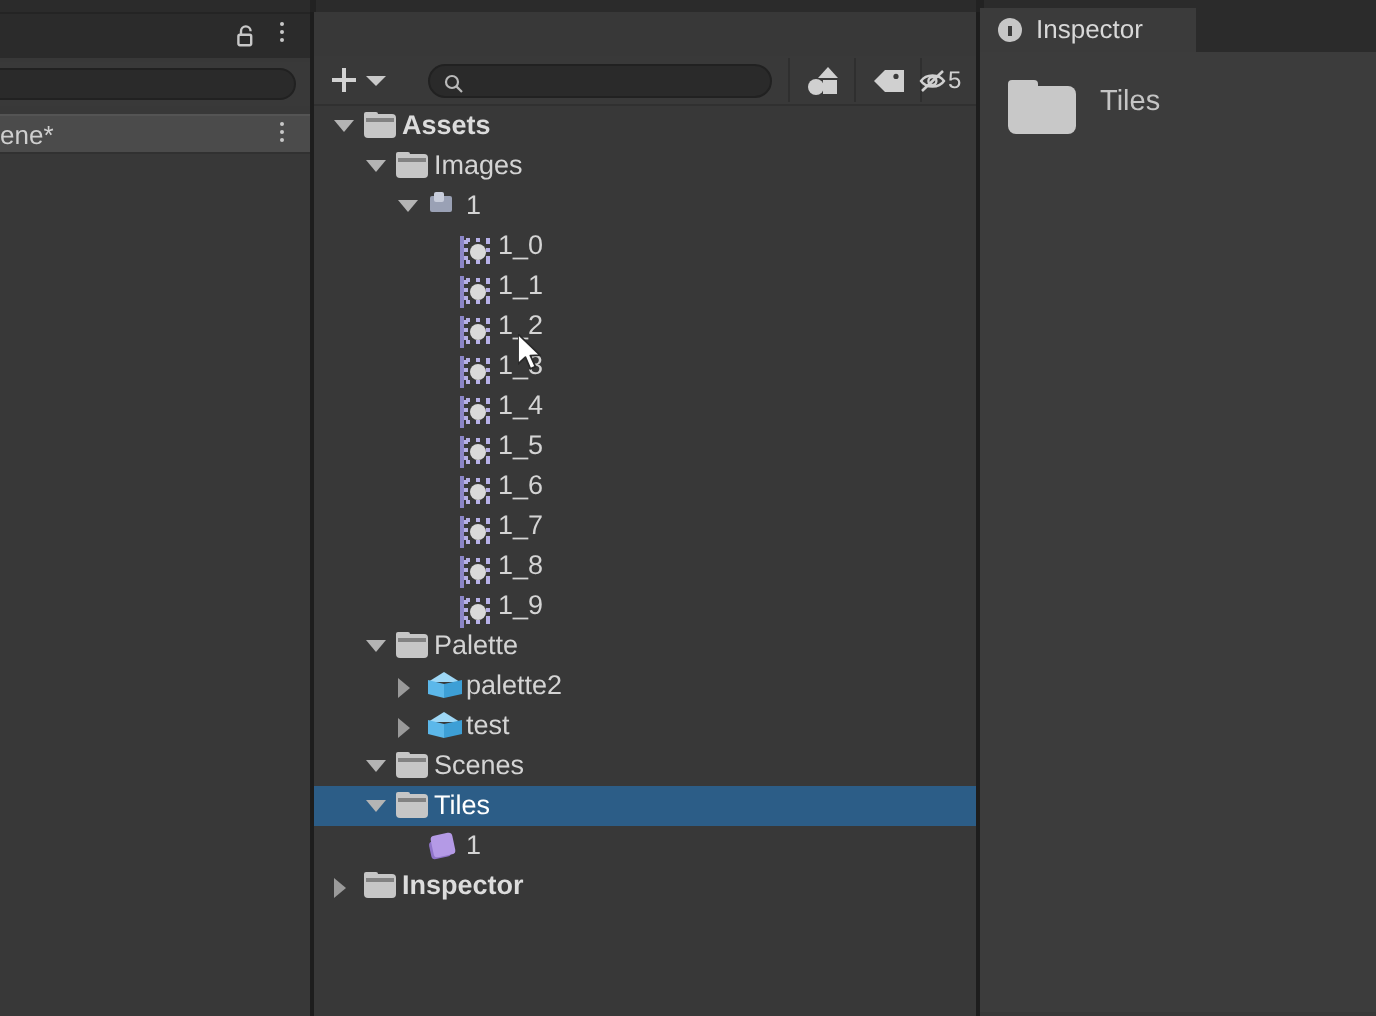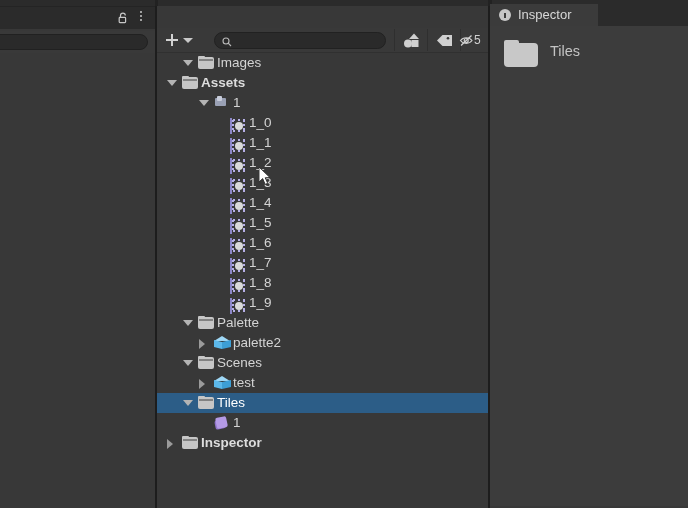--- a/index.html
+++ b/index.html
@@ -510,20 +510,30 @@
             <i></i>
             <i></i>
             <i></i>
           </span>
       </div>
     </div>
     <div class="hier-searchwrap">
       <div class="hier-search"></div>
     </div>
     <div class="hier-rows">
+      <div class="hier-row scene-row">
+        <span class="lbl">ene*</span>
+        <span class="rowdots">
+          <span class="dot3">
+              <i></i>
+              <i></i>
+              <i></i>
+            </span>
+        </span>
+      </div>
     </div>
   </div>
 
   <div class="vdiv" style="left:155px;"></div>
 
   <div class="proj-panel">
 
 
     <div class="proj-toolbar">
       <div class="tb-plus">
@@ -572,30 +582,30 @@
             <circle cx="7.2" cy="6.5" r="2" fill="none" stroke="#d0d0d0" stroke-width="1.2"></circle>
             <line x1="2" y1="11.5" x2="12.5" y2="1.5" stroke="#d0d0d0" stroke-width="1.3"></line>
           </svg>
         </span>
         <span class="hidden-count">5</span>
       </div>
     </div>
 
     <div class="tree" id="project-tree">
         <div class="trow">
+          <span class="twist open" style="left: 10px;"></span>
+          <span class="ticon" style="left: 25px;"><span class="ico-folder"><span class="back"></span><span class="tab"></span><span class="slit"></span></span></span>
+          <span class="tlabel bold" style="left: 44px;">Assets</span>
+        </div>
+        <div class="trow">
           <span class="twist open" style="left: 26px;"></span>
           <span class="ticon" style="left: 41px;"><span class="ico-folder"><span class="back"></span><span class="tab"></span><span class="slit"></span></span></span>
           <span class="tlabel" style="left: 60px;">Images</span>
         </div>
         <div class="trow">
-          <span class="twist open" style="left: 10px;"></span>
-          <span class="ticon" style="left: 25px;"><span class="ico-folder"><span class="back"></span><span class="tab"></span><span class="slit"></span></span></span>
-          <span class="tlabel bold" style="left: 44px;">Assets</span>
-        </div>
-        <div class="trow">
           <span class="twist open" style="left: 42px;"></span>
           <span class="ticon" style="left: 57px;"><span class="ico-texture"><span class="base"></span><span class="hi"></span></span></span>
           <span class="tlabel" style="left: 76px;">1</span>
         </div>
         <div class="trow">
           <span class="ticon" style="left: 73px;"><span class="ico-sprite"><span class="dot"></span><span class="perf" style="left:1px;top:1px"></span><span class="perf" style="left:12px;top:1px"></span><span class="perf" style="left:1px;top:5px"></span><span class="perf" style="left:12px;top:5px"></span><span class="perf" style="left:1px;top:9px"></span><span class="perf" style="left:12px;top:9px"></span><span class="perf" style="left:2px;top:0px"></span><span class="perf" style="left:2px;top:11px"></span><span class="perf" style="left:7px;top:0px"></span><span class="perf" style="left:7px;top:11px"></span><span class="perf" style="left:12px;top:0px"></span><span class="perf" style="left:12px;top:11px"></span></span></span>
           <span class="tlabel" style="left: 92px;">1_0</span>
         </div>
         <div class="trow">
           <span class="ticon" style="left: 73px;"><span class="ico-sprite"><span class="dot"></span><span class="perf" style="left:1px;top:1px"></span><span class="perf" style="left:12px;top:1px"></span><span class="perf" style="left:1px;top:5px"></span><span class="perf" style="left:12px;top:5px"></span><span class="perf" style="left:1px;top:9px"></span><span class="perf" style="left:12px;top:9px"></span><span class="perf" style="left:2px;top:0px"></span><span class="perf" style="left:2px;top:11px"></span><span class="perf" style="left:7px;top:0px"></span><span class="perf" style="left:7px;top:11px"></span><span class="perf" style="left:12px;top:0px"></span><span class="perf" style="left:12px;top:11px"></span></span></span>
@@ -637,28 +647,28 @@
           <span class="twist open" style="left: 26px;"></span>
           <span class="ticon" style="left: 41px;"><span class="ico-folder"><span class="back"></span><span class="tab"></span><span class="slit"></span></span></span>
           <span class="tlabel" style="left: 60px;">Palette</span>
         </div>
         <div class="trow">
           <span class="twist closed" style="left: 42px;"></span>
           <span class="ticon" style="left: 57px;"><span class="ico-cube"><span class="top"></span><span class="lft"></span><span class="rgt"></span></span></span>
           <span class="tlabel" style="left: 76px;">palette2</span>
         </div>
         <div class="trow">
+          <span class="twist closed" style="left: 42px;"></span>
+          <span class="ticon" style="left: 57px;"><span class="ico-cube"><span class="top"></span><span class="lft"></span><span class="rgt"></span></span></span>
+          <span class="tlabel" style="left: 76px;">test</span>
+        </div>
+        <div class="trow">
           <span class="twist open" style="left: 26px;"></span>
           <span class="ticon" style="left: 41px;"><span class="ico-folder"><span class="back"></span><span class="tab"></span><span class="slit"></span></span></span>
           <span class="tlabel" style="left: 60px;">Scenes</span>
-        </div>
-        <div class="trow">
-          <span class="twist closed" style="left: 42px;"></span>
-          <span class="ticon" style="left: 57px;"><span class="ico-cube"><span class="top"></span><span class="lft"></span><span class="rgt"></span></span></span>
-          <span class="tlabel" style="left: 76px;">test</span>
         </div>
         <div class="trow selected">
           <span class="twist open" style="left: 26px;"></span>
           <span class="ticon" style="left: 41px;"><span class="ico-folder"><span class="back"></span><span class="tab"></span><span class="slit"></span></span></span>
           <span class="tlabel sel" style="left: 60px;">Tiles</span>
         </div>
         <div class="trow">
           <span class="ticon" style="left: 57px;"><span class="ico-tile"><span class="sh"></span><span class="sq"></span></span></span>
           <span class="tlabel" style="left: 76px;">1</span>
         </div>

